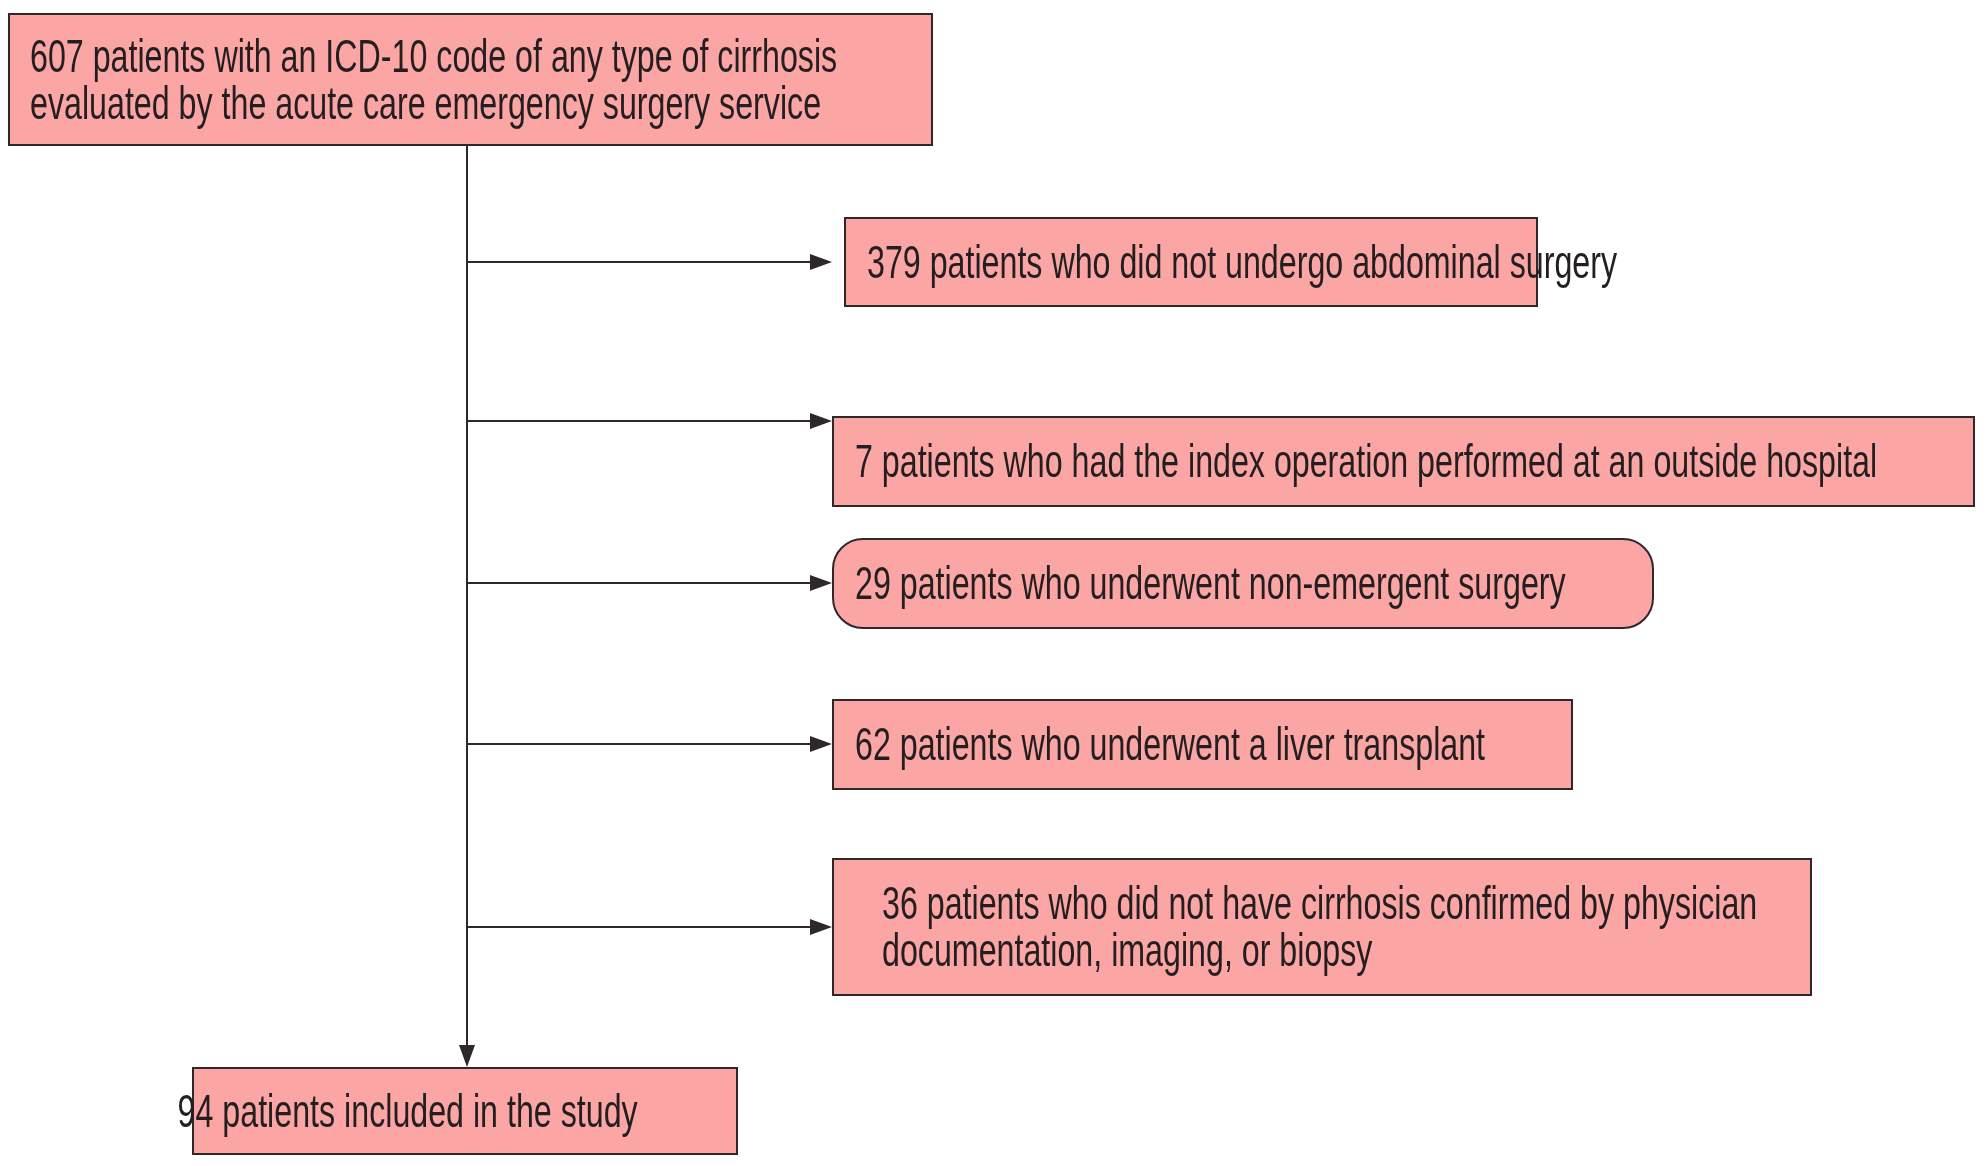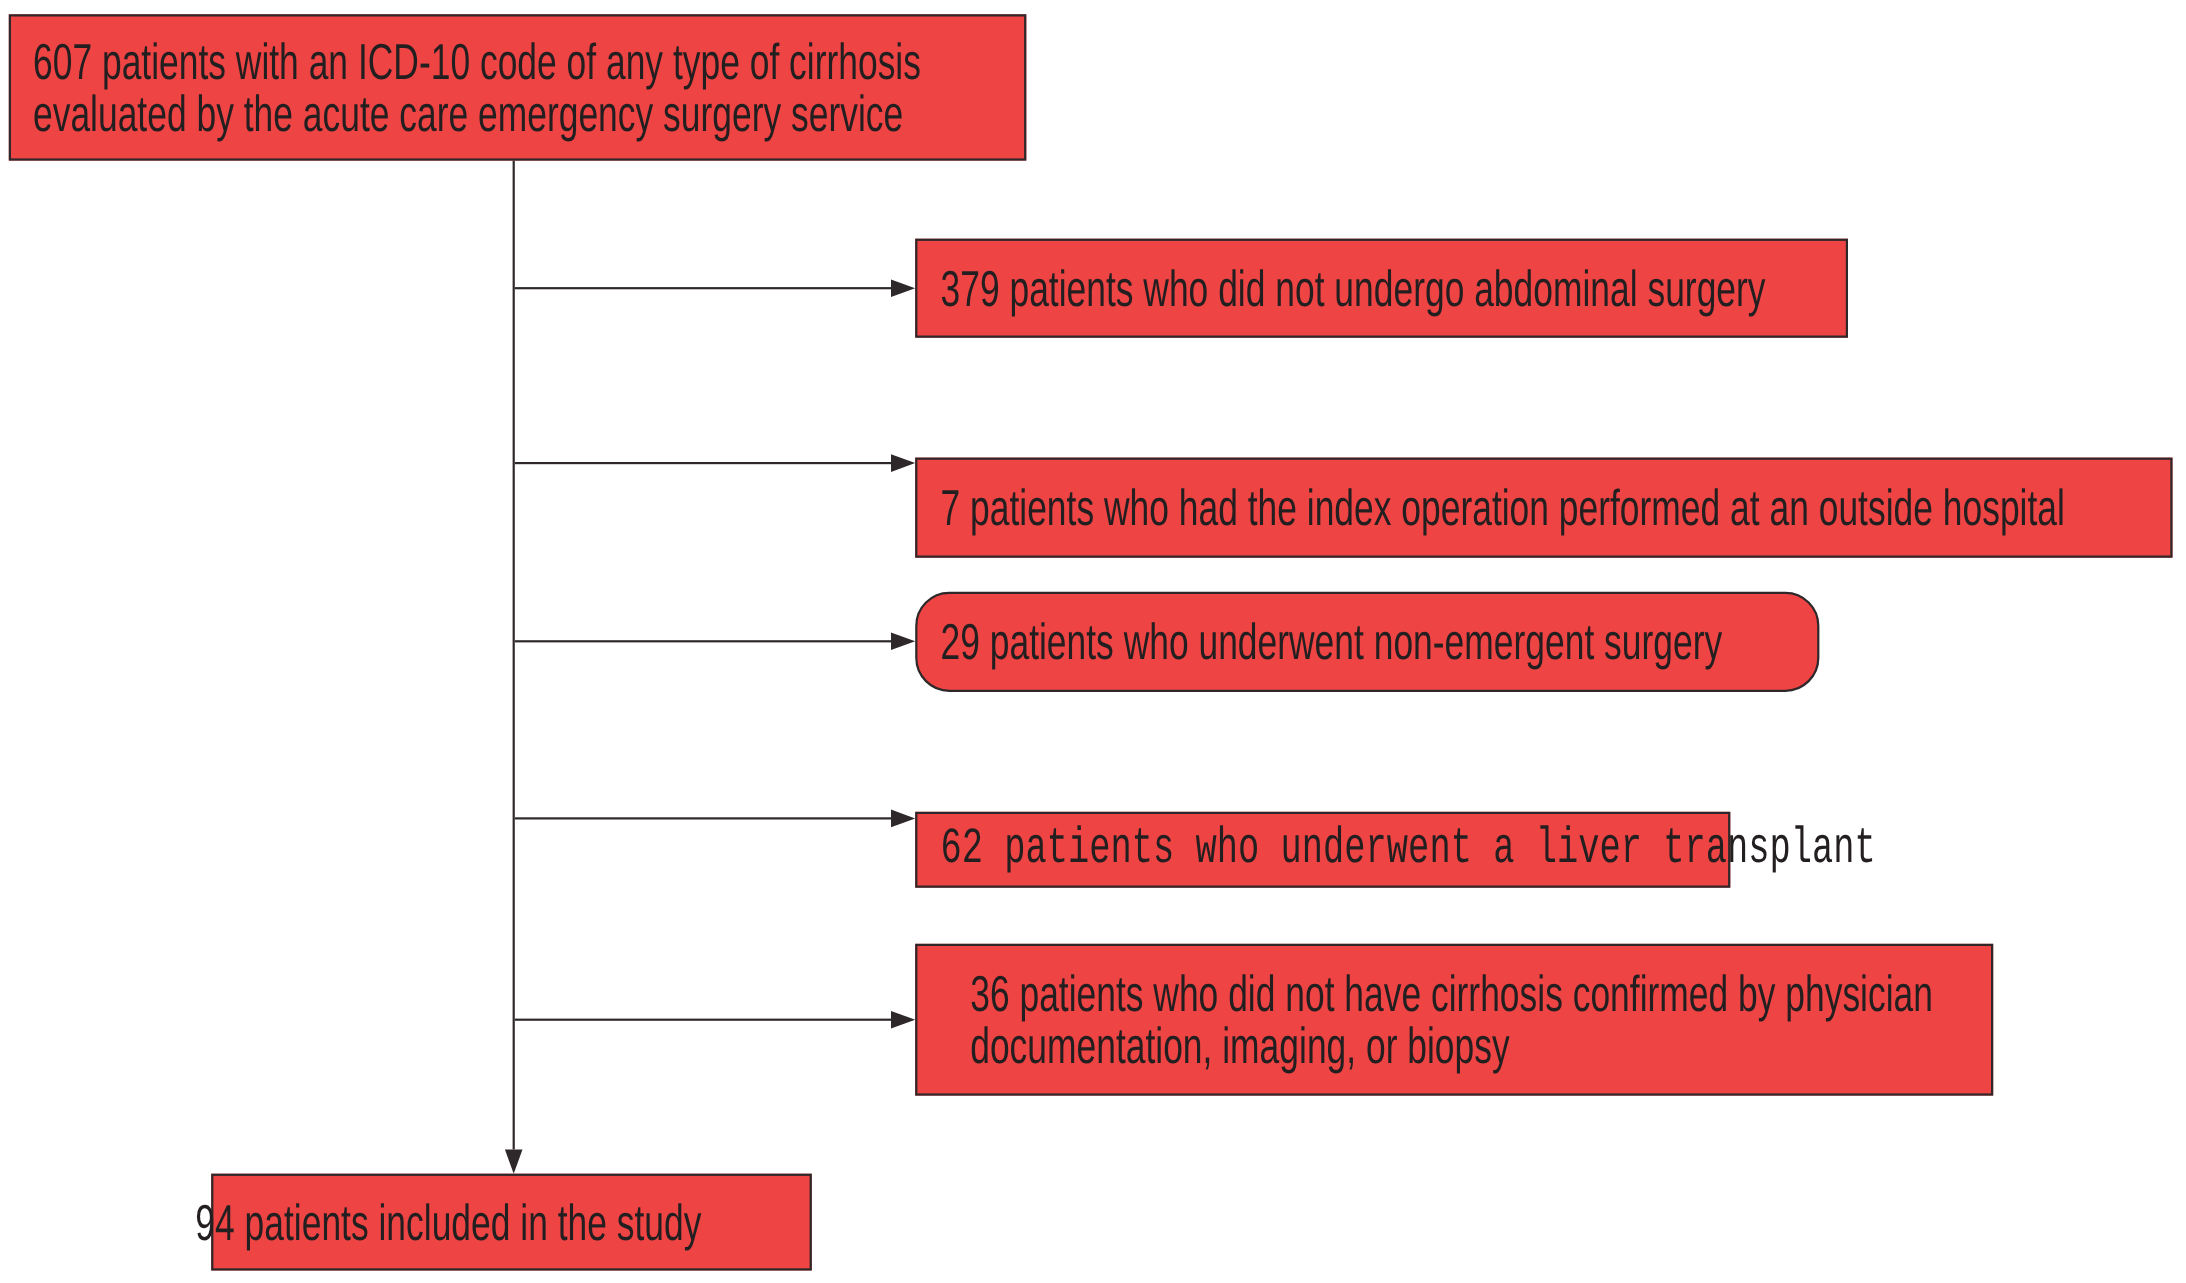--- a/index.html
+++ b/index.html
@@ -9,21 +9,21 @@
     height:1166px;
     background:#ffffff;
     font-family:"Liberation Sans", sans-serif;
     color:#231f20;
     overflow:hidden;
   }
   .box{
     position:absolute;
     border:2px solid #2e282a;
     box-sizing:border-box;
-    background:#ef4444;
+    background:#fca5a5;
     display:flex;
     align-items:center;
   }
   .box .txt{
     display:inline-block;
     font-size:46px;
     line-height:47px;
     white-space:pre;
     transform:scaleX(0.70);
     transform-origin:left center;
@@ -43,24 +43,24 @@
   .a1{top:254px;} .a2{top:413px;} .a3{top:575px;} .a4{top:736px;} .a5{top:919px;}
   .arrow-d{
     position:absolute;width:0;height:0;
     left:459px;top:1045px;
     border-left:8px solid transparent;
     border-right:8px solid transparent;
     border-top:22px solid #2e282a;
   }
   #box-source{left:8px;top:13px;width:925px;height:133px;padding-left:20px;}
   .excl{left:832px;padding-left:21px;}
-  #box-excl-0{top:217px;width:848px;height:90px;}
+  #box-excl-0{top:217px;width:694px;height:90px;margin-left:12px;}
   #box-excl-1{top:376px;width:1143px;height:91px;margin-top:40px;}
   #box-excl-2{top:538px;width:822px;height:91px;border-radius:31px;}
-  #box-excl-3{top:738px;width:741px;height:69px;font-family:Liberation Mono, monospace;}
+  #box-excl-3{top:699px;width:741px;height:91px;}
   #box-excl-4{top:858px;width:980px;height:138px;padding-left:48px;}
   #box-result{left:192px;top:1067px;width:546px;height:88px;}
 </style>
 </head>
 <body>
 
 <div class="canvas">
 
   <div class="box" id="box-source">
     <span class="txt">607 patients with an ICD-10 code of any type of cirrhosis

